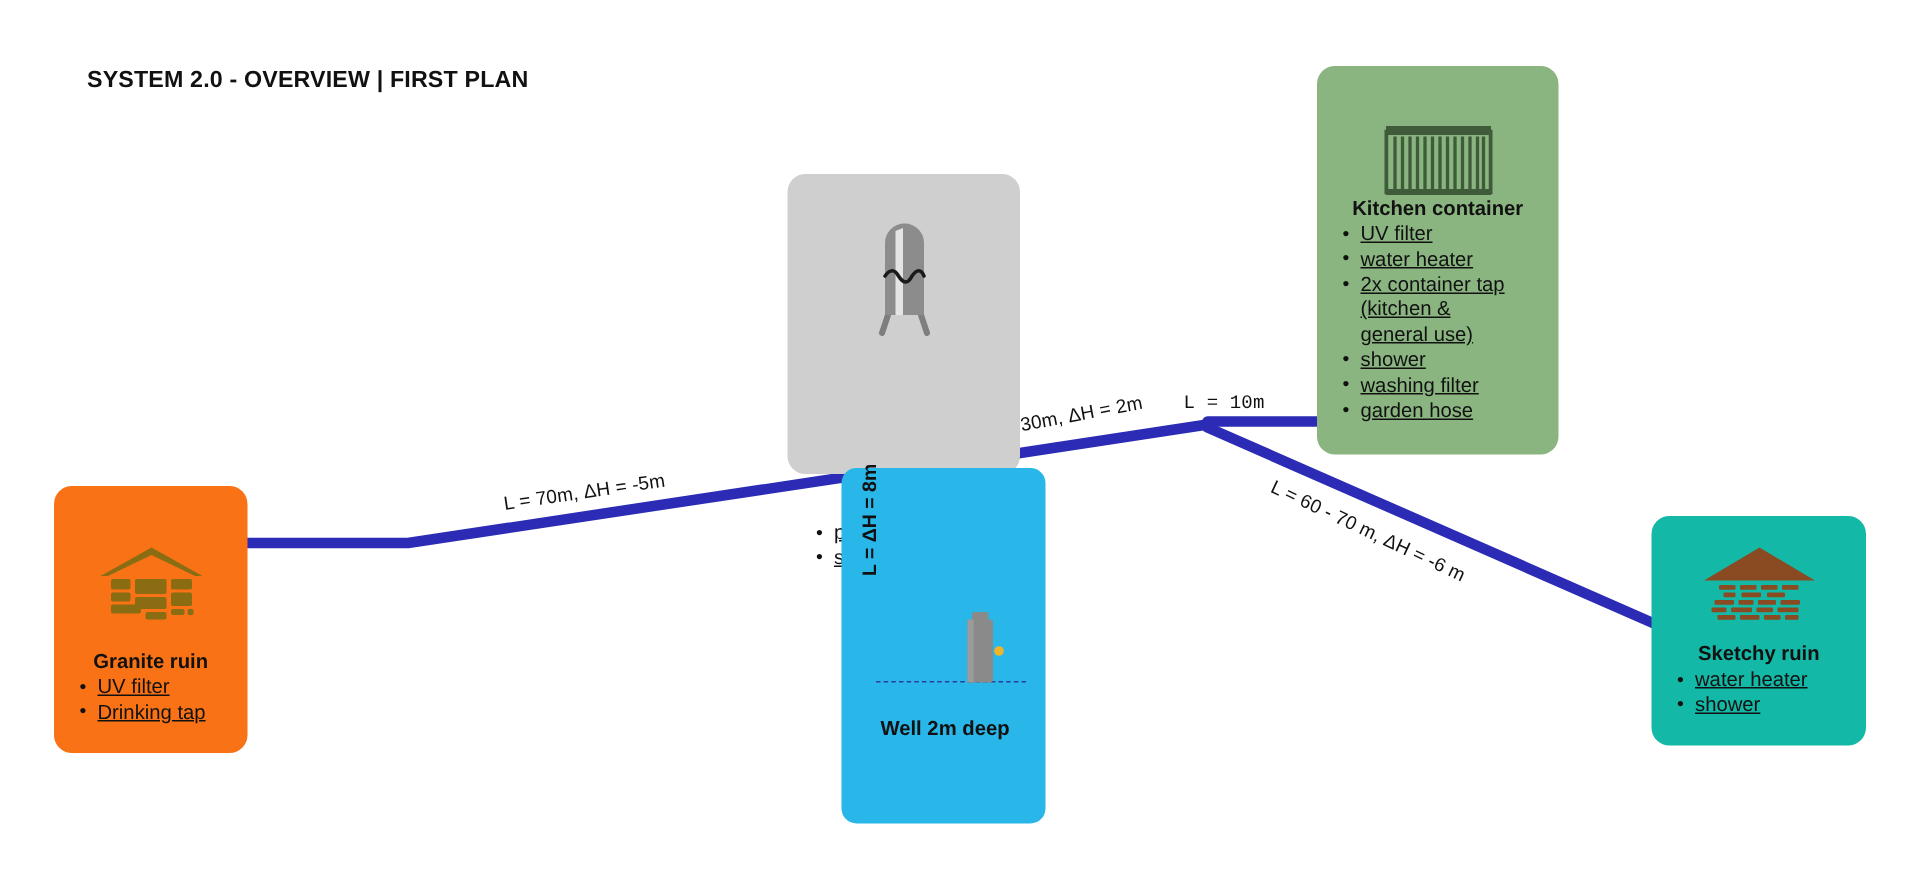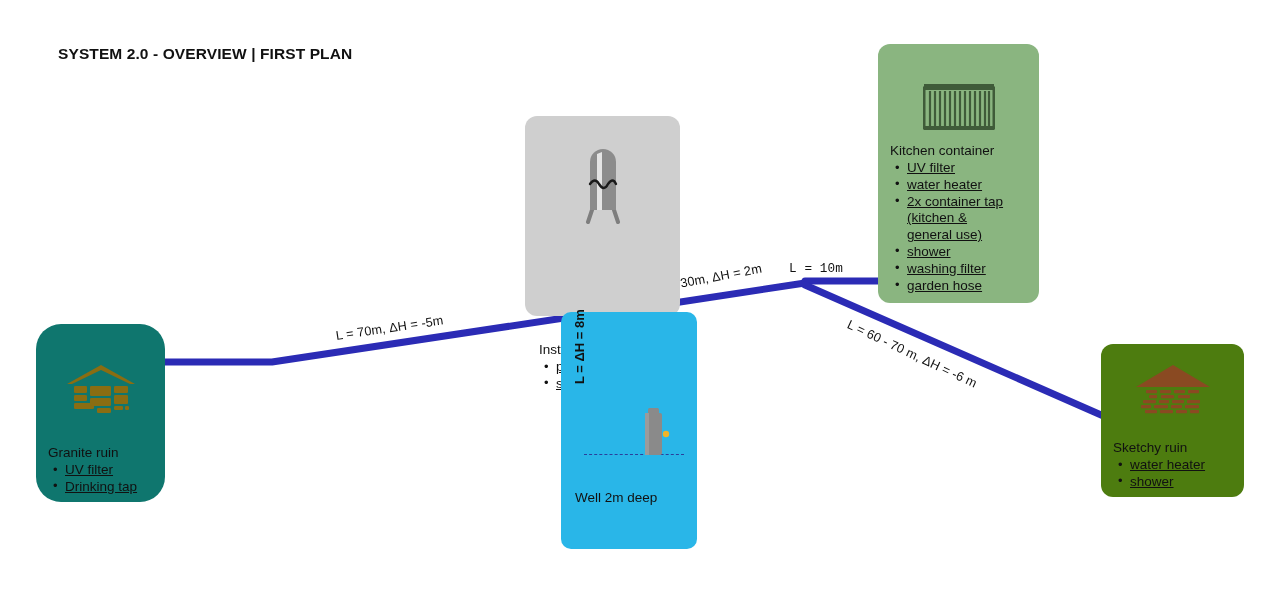--- a/index.html
+++ b/index.html
@@ -58,24 +58,25 @@
   }
   .node .body {
     position: absolute;
     left: 0;
     width: 100%;
     box-sizing: border-box;
     padding: 0 12px;
   }
   .node .title {
     font-size: 13.5px;
-    font-weight: normal;
+    font-weight: bold;
     color: #111111;
     line-height: 16px;
-    margin: 12px 0 1px 0;
+    margin: 0 0 1px 0;
+    text-align: center;
   }
   .node ul {
     margin: 0;
     padding: 0 0 0 17px;
     list-style: none;
   }
   .node ul li {
     font-size: 13.5px;
     color: #111111;
     line-height: 16.8px;
@@ -88,22 +89,21 @@
     left: -12px;
     top: -0.5px;
     font-size: 13px;
     color: #111111;
   }
   .node ul li.cont::before { content: ""; }
 
   
   #node-granite {
     left: 36px; top: 324px; width: 129px; height: 178px;
-    background: #0f766e;
-    border-radius: 25px;
+    background: #f97316;
   }
   #node-granite .icon-wrap { top: 38px; height: 52px; }
   #node-granite .body { top: 109px; }
 
   #node-installations {
     left: 525px; top: 116px; width: 155px; height: 200px;
     background: #CFCFCF;
   }
   #node-installations .icon-wrap { top: 28px; height: 80px; }
   #node-installations .body { top: 214px; padding-left: 14px; }
@@ -119,21 +119,21 @@
 
   #node-kitchen {
     left: 878px; top: 44px; width: 161px; height: 259px;
     background: #8AB580;
   }
   #node-kitchen .icon-wrap { top: 28px; height: 60px; }
   #node-kitchen .body { top: 87px; padding-left: 12px; }
 
   #node-sketchy {
     left: 1101px; top: 344px; width: 143px; height: 153px;
-    background: #4d7c0f;
+    background: #14b8a6;
   }
   #node-sketchy .icon-wrap { top: 14px; height: 58px; }
   #node-sketchy .body { top: 84px; padding-left: 12px; }
 
   
   #well-vlabel {
     position: absolute;
     left: 572px;
     top: 352px;
     width: 110px;

